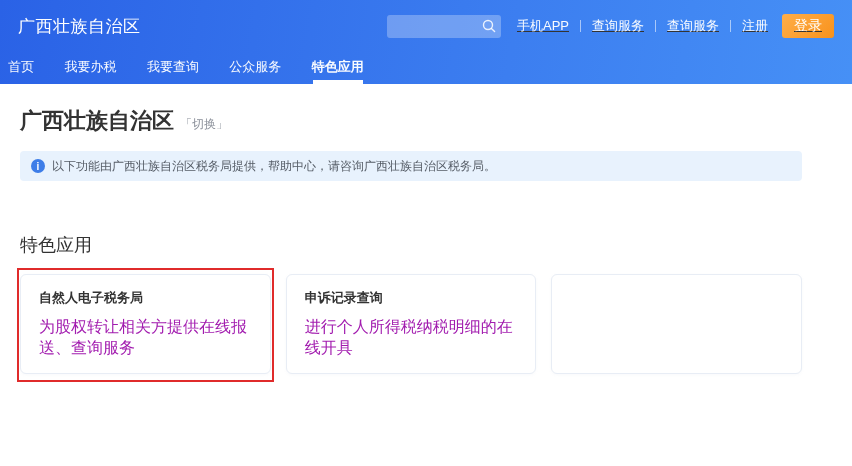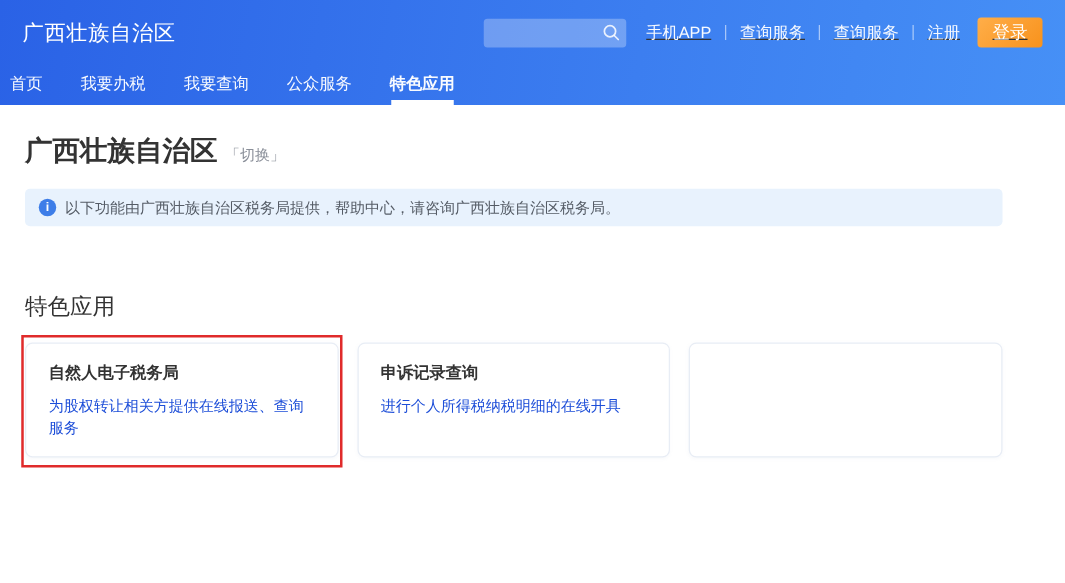--- a/index.html
+++ b/index.html
@@ -83,21 +83,21 @@
     margin-top:17px;
     display:grid; grid-template-columns:repeat(3,1fr); gap:19px 15px;
   }
   .card {
     position:relative; background:#fff;
     border:1px solid #e8edf5; border-radius:6px;
     padding:14px 18px; min-height:84px; cursor:pointer;
     box-shadow:0 1px 3px rgba(130,150,180,.06);
   }
   .card-title { font-size:13px; font-weight:bold; color:#333; margin-bottom:10px; }
-  .card-desc  { font-size:12px; color:#1d4ed8; }
+  .card-desc  { font-size:16px; color:#a21caf; }
   .highlight-rect {
     position:absolute; top:-7px; right:-4px; bottom:-9px; left:-4px;
     border:2px solid #e02b2b; pointer-events:none;
   }
 </style>
 </head>
 <body>
 
 <div class="header">
   <div class="header-top">

